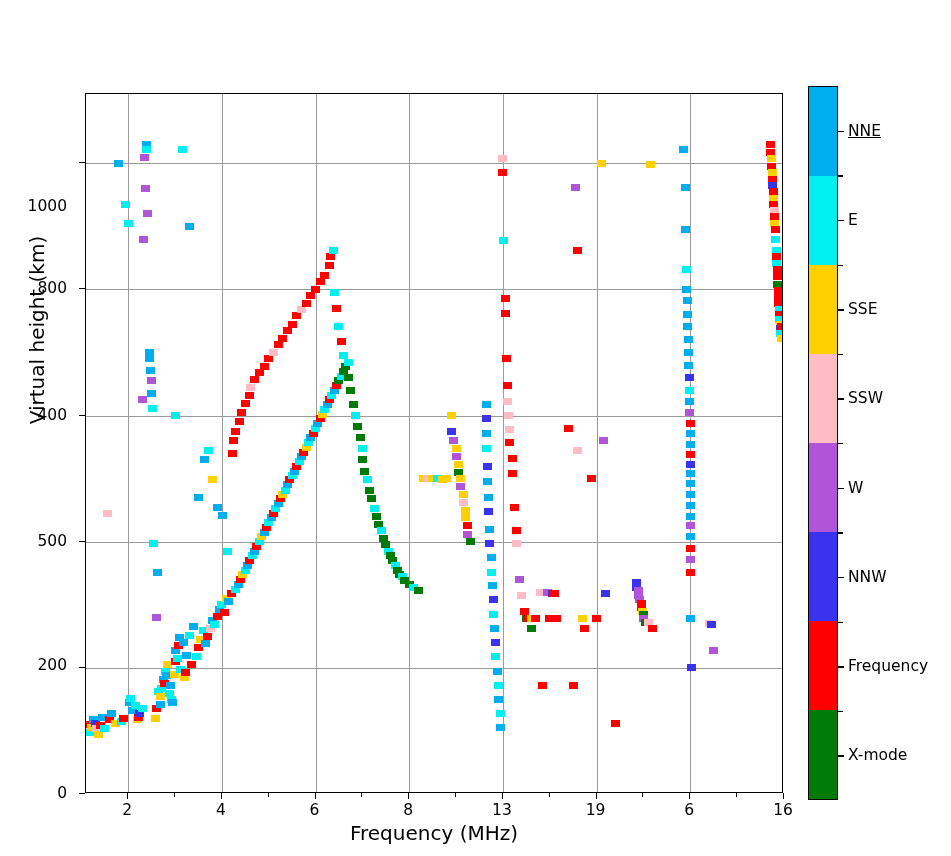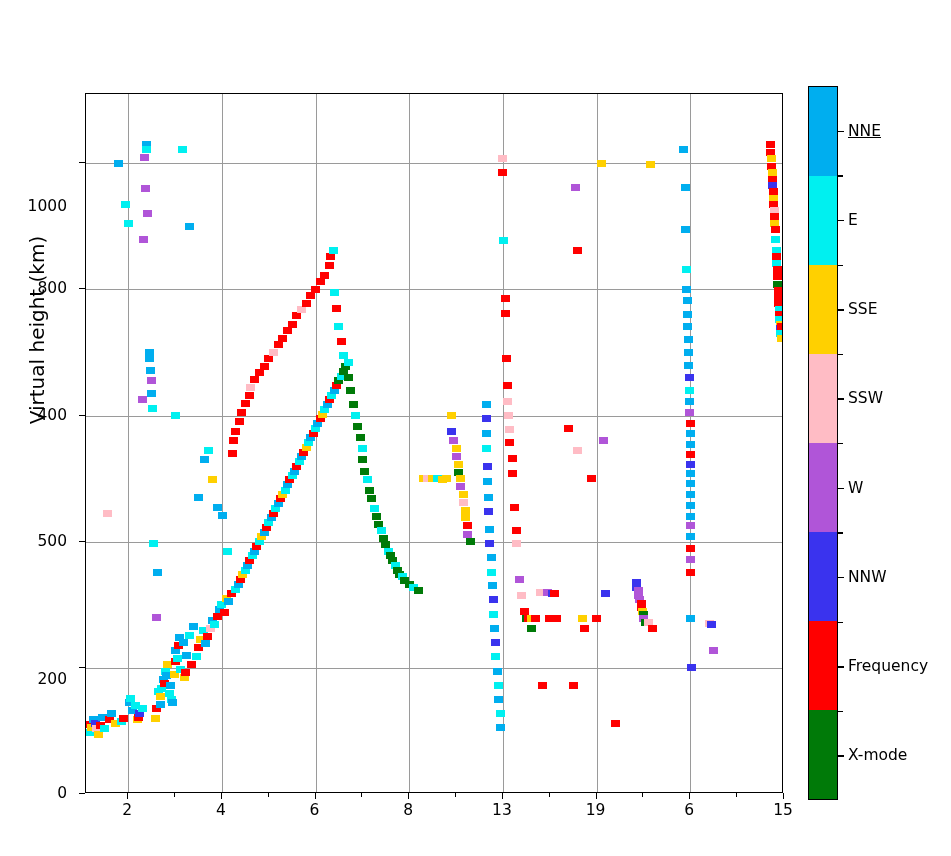--- a/index.html
+++ b/index.html
@@ -552,42 +552,43 @@
       <div class="ticklabel-x" style="left: 314.544px;">6</div>
       <div class="tick-x" style="left: 408.235px;"></div>
       <div class="ticklabel-x" style="left: 408.235px;">8</div>
       <div class="tick-x" style="left: 501.926px;"></div>
       <div class="ticklabel-x" style="left: 501.926px;">13</div>
       <div class="tick-x" style="left: 595.617px;"></div>
       <div class="ticklabel-x" style="left: 595.617px;">19</div>
       <div class="tick-x" style="left: 689.309px;"></div>
       <div class="ticklabel-x" style="left: 689.309px;">6</div>
       <div class="tick-x" style="left: 783px;"></div>
-      <div class="ticklabel-x" style="left: 783px;">15</div>
+      <div class="ticklabel-x" style="left: 783px;">16</div>
       <div class="tick-x" style="left: 174.007px; height: 4px;"></div>
       <div class="tick-x" style="left: 267.698px; height: 4px;"></div>
       <div class="tick-x" style="left: 361.389px; height: 4px;"></div>
       <div class="tick-x" style="left: 455.081px; height: 4px;"></div>
       <div class="tick-x" style="left: 548.772px; height: 4px;"></div>
       <div class="tick-x" style="left: 642.463px; height: 4px;"></div>
       <div class="tick-x" style="left: 736.154px; height: 4px;"></div>
       <div class="tick-y" style="top: 793px;"></div>
       <div class="ticklabel-y" style="top: 793px;">0</div>
       <div class="tick-y" style="top: 666.874px;"></div>
-      <div class="ticklabel-y" style="top: 679px;">200</div>
+      <div class="ticklabel-y" style="top: 665px;">200</div>
       <div class="tick-y" style="top: 540.748px;"></div>
       <div class="ticklabel-y" style="top: 540.748px;">500</div>
       <div class="tick-y" style="top: 414.622px;"></div>
       <div class="ticklabel-y" style="top: 414.622px;">400</div>
       <div class="tick-y" style="top: 288.495px;"></div>
       <div class="ticklabel-y" style="top: 288.495px;">800</div>
       <div class="tick-y" style="top: 162.369px;"></div>
       <div class="ticklabel-y" style="top: 162.369px; margin-top: 44px;">1000</div>
     </div>
 
+  <div id="xlabel">Frequency (MHz)</div>
   <div id="ylabel">Virtual height (km)</div>
 
   <div id="colorbar">
       <div class="cbar-seg" style="flex: 1 1 0px; background: rgb(0, 174, 239);"></div>
       <div class="cbar-seg" style="flex: 1 1 0px; background: rgb(0, 240, 240);"></div>
       <div class="cbar-seg" style="flex: 1 1 0px; background: rgb(255, 208, 0);"></div>
       <div class="cbar-seg" style="flex: 1 1 0px; background: rgb(255, 188, 197);"></div>
       <div class="cbar-seg" style="flex: 1 1 0px; background: rgb(176, 85, 216);"></div>
       <div class="cbar-seg" style="flex: 1 1 0px; background: rgb(58, 51, 238);"></div>
       <div class="cbar-seg" style="flex: 1 1 0px; background: rgb(255, 0, 0);"></div>

